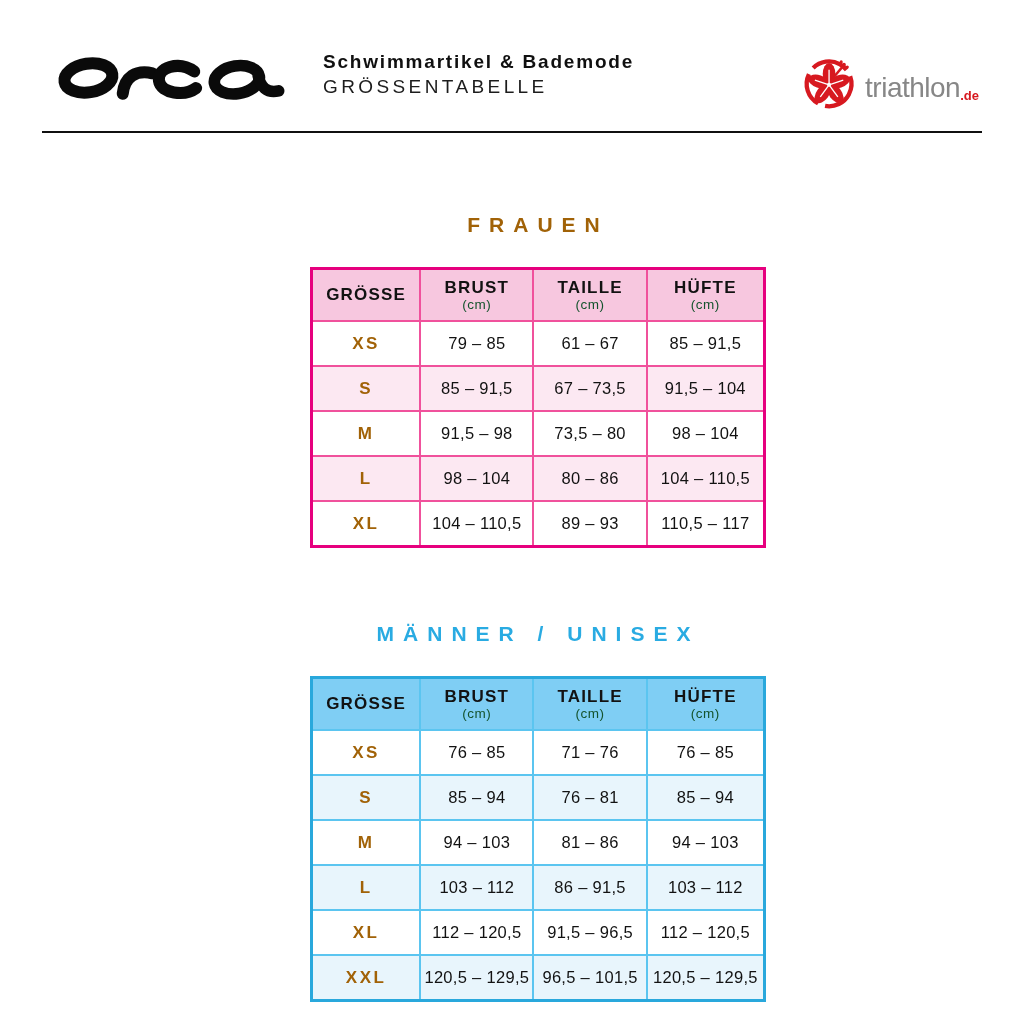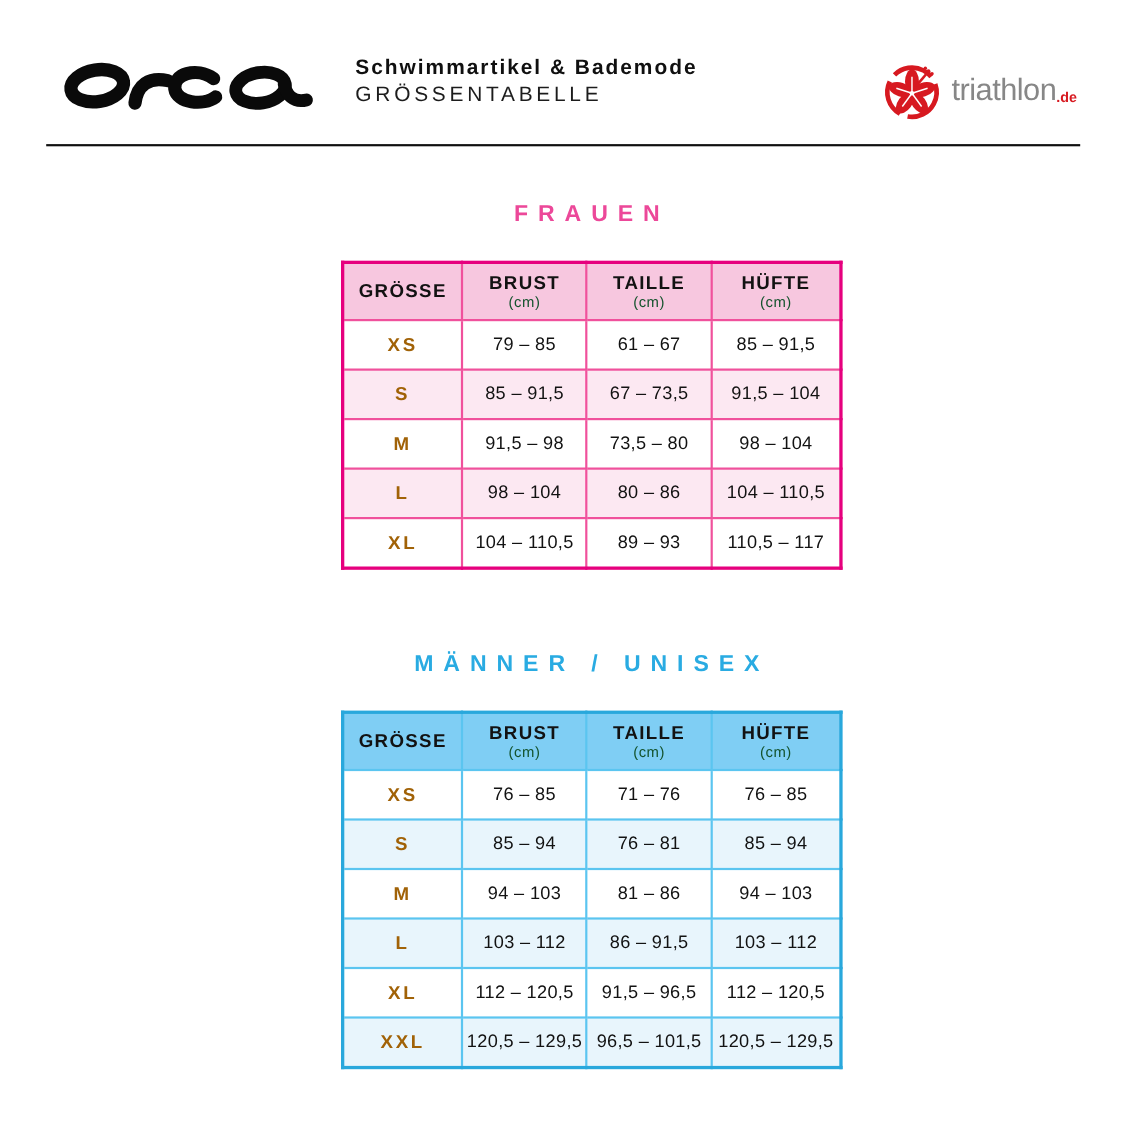--- a/index.html
+++ b/index.html
@@ -8,30 +8,30 @@
     font-family:"Liberation Sans", sans-serif; color:#111;
     overflow:hidden;
   }
 
   
   .header { display:flex; align-items:flex-start; padding:46px 45px 0 55px; height:72px; }
   .orca-logo { width:232px; height:58px; flex:0 0 auto; margin-top:2px; }
   .header-text { margin-left:36px; margin-top:5px; }
   .tagline { font-size:19px; font-weight:bold; letter-spacing:1.8px; color:#101010; white-space:nowrap; }
   .doc-title { font-size:19px; font-weight:normal; letter-spacing:3.4px; color:#1c1c1c; margin-top:3px; white-space:nowrap; }
-  .partner { margin-left:auto; display:flex; align-items:flex-start; margin-top:8px; }
+  .partner { margin-left:auto; display:flex; align-items:center; margin-top:8px; }
   .flower { width:56px; height:56px; flex:0 0 auto; }
   .partner-name { font-size:28px; color:#878787; margin-left:7px; margin-top:12px; letter-spacing:-0.5px; }
   .partner-tld { font-size:13px; font-weight:bold; color:#d71920; margin-top:27px; }
   .divider { border:none; border-top:2px solid #101010; margin:13px 42px 0 42px; }
 
   
   .content { width:456px; margin-left:310px; }
   .section-title { text-align:center; font-size:21px; font-weight:bold; letter-spacing:9px; white-space:nowrap; }
-  .women-title { color:#ec4899; margin-top:50px; }
+  .women-title { color:#a16207; margin-top:80px; }
   .men-title   { color:#29abe2; margin-top:74px; }
 
   
   table.size-table { border-collapse:collapse; width:456px; margin-top:30px; table-layout:fixed; }
   table.size-table col.c0 { width:24%; }
   table.size-table col.c1 { width:25%; }
   table.size-table col.c2 { width:25%; }
   table.size-table col.c3 { width:26%; }
   .size-table th, .size-table td { text-align:center; vertical-align:middle; padding:0; }
   .size-table thead th { height:50px; }

